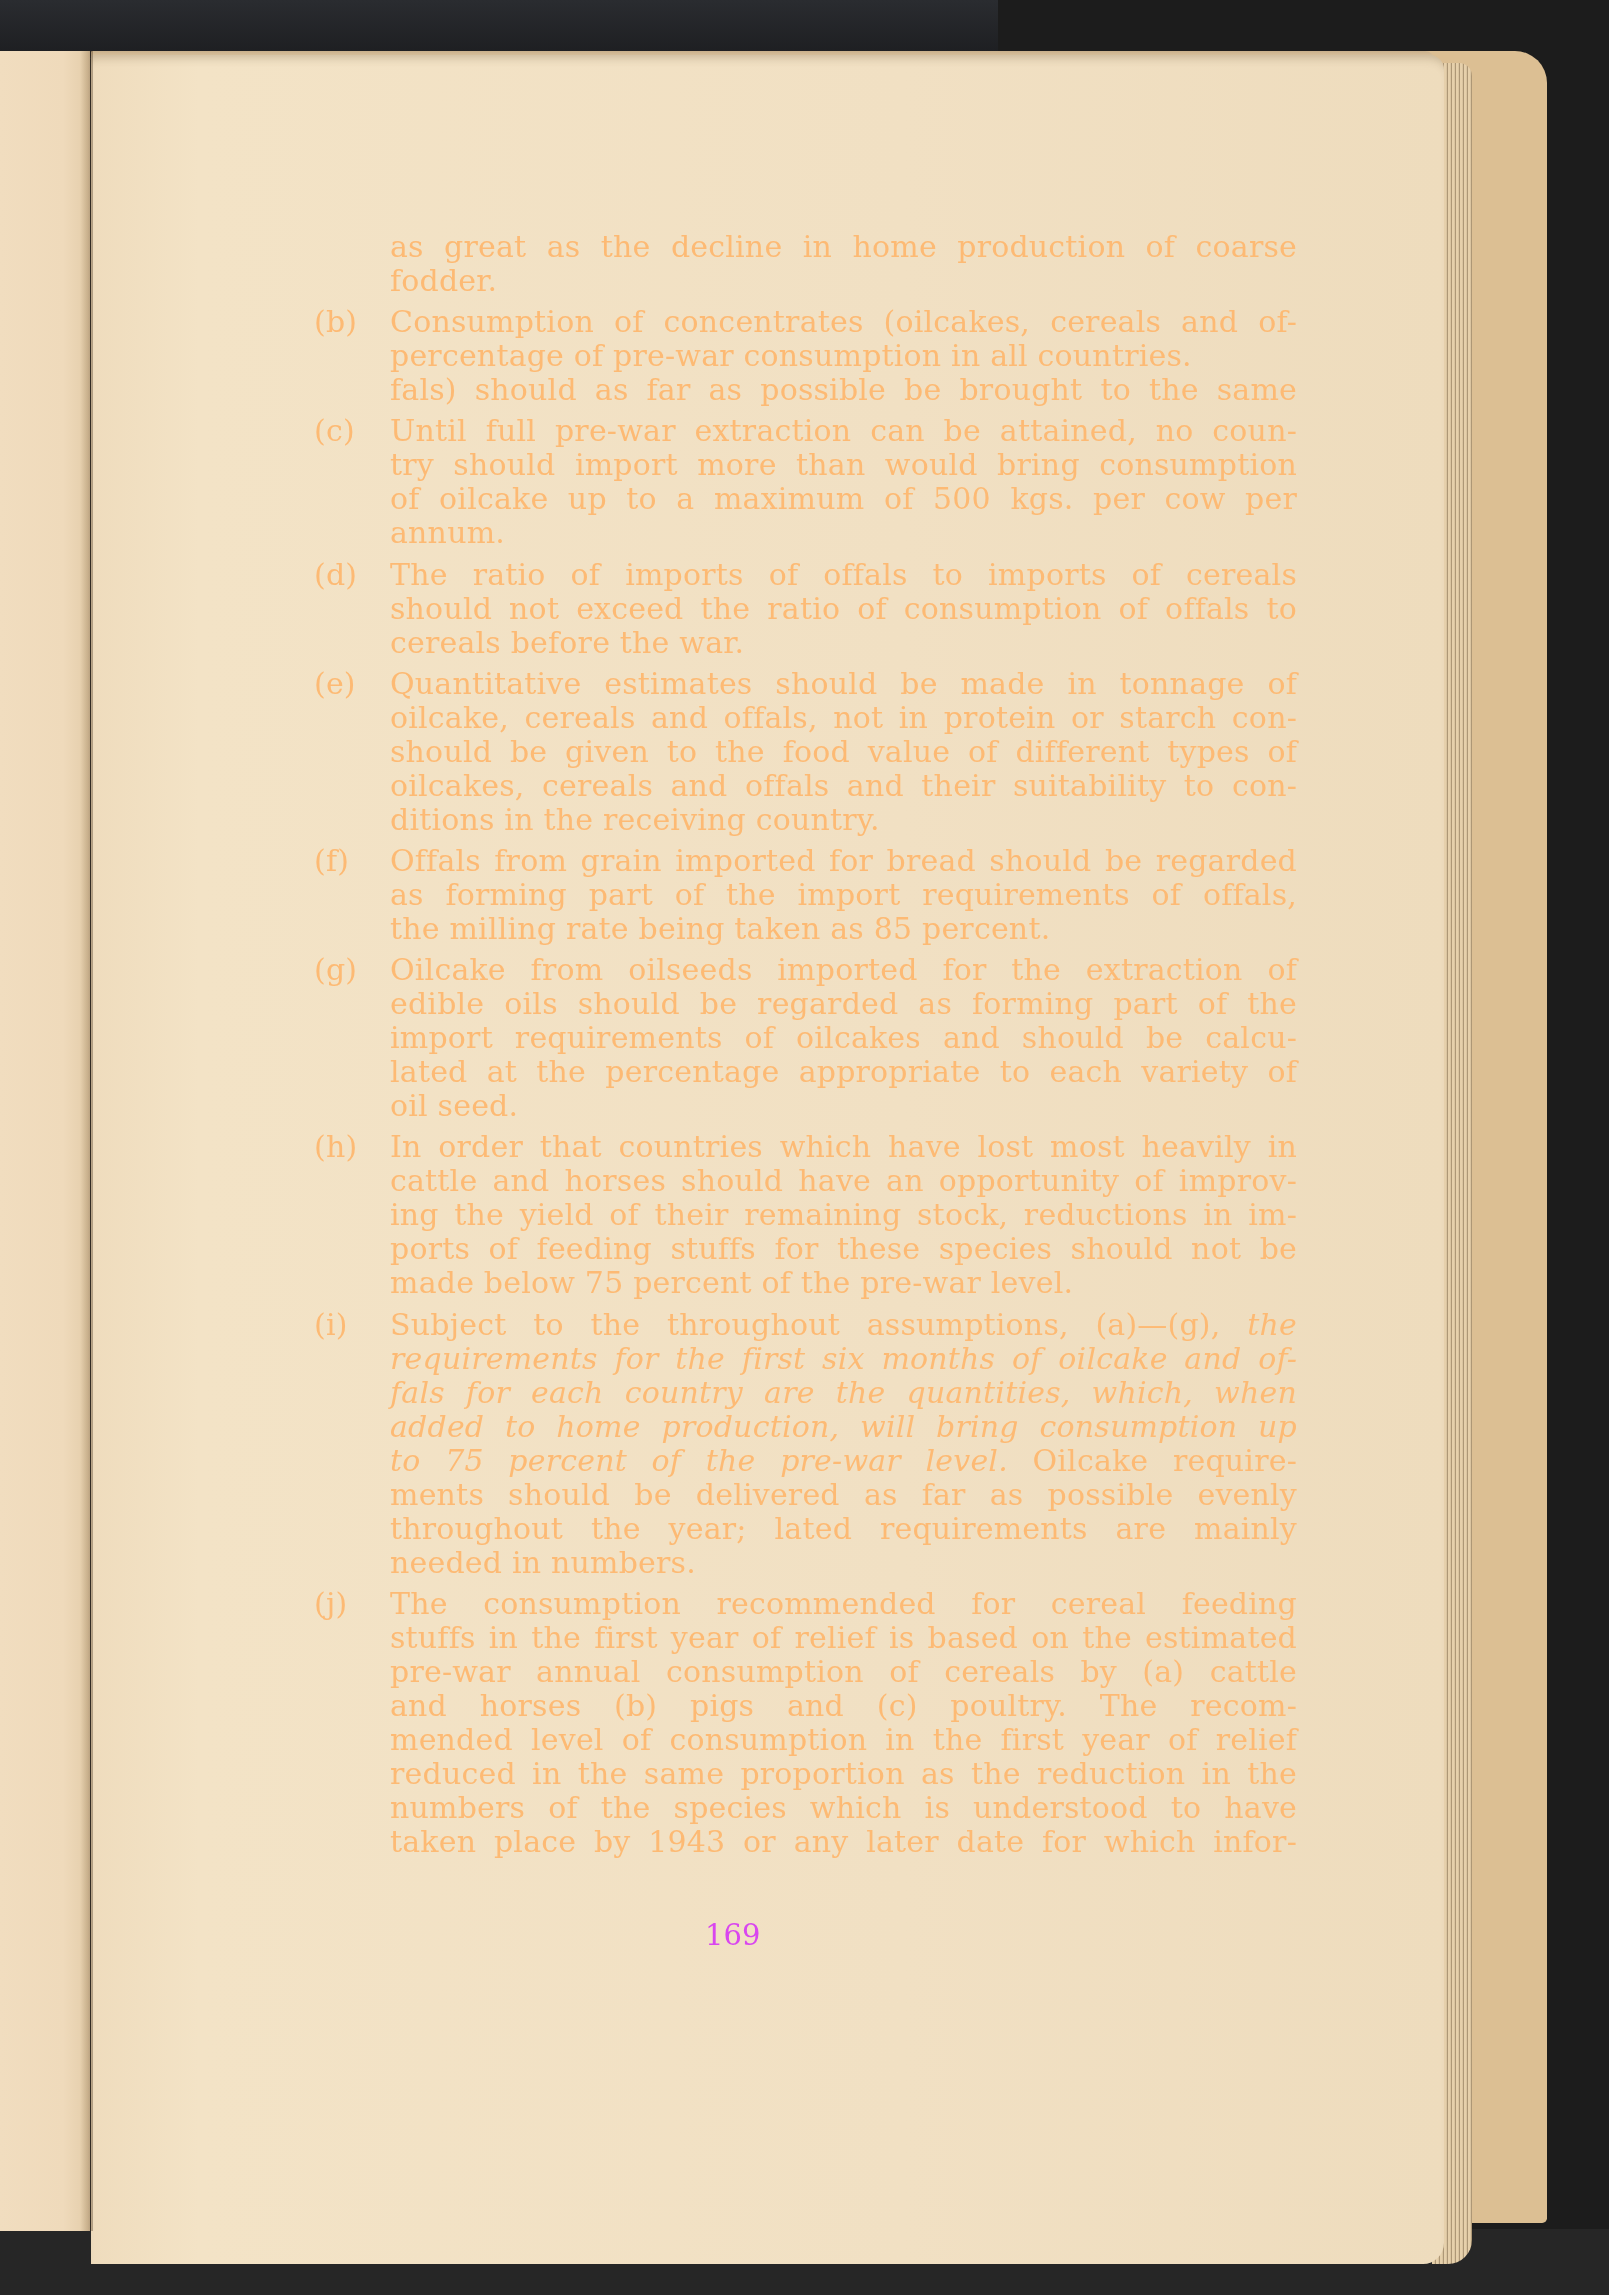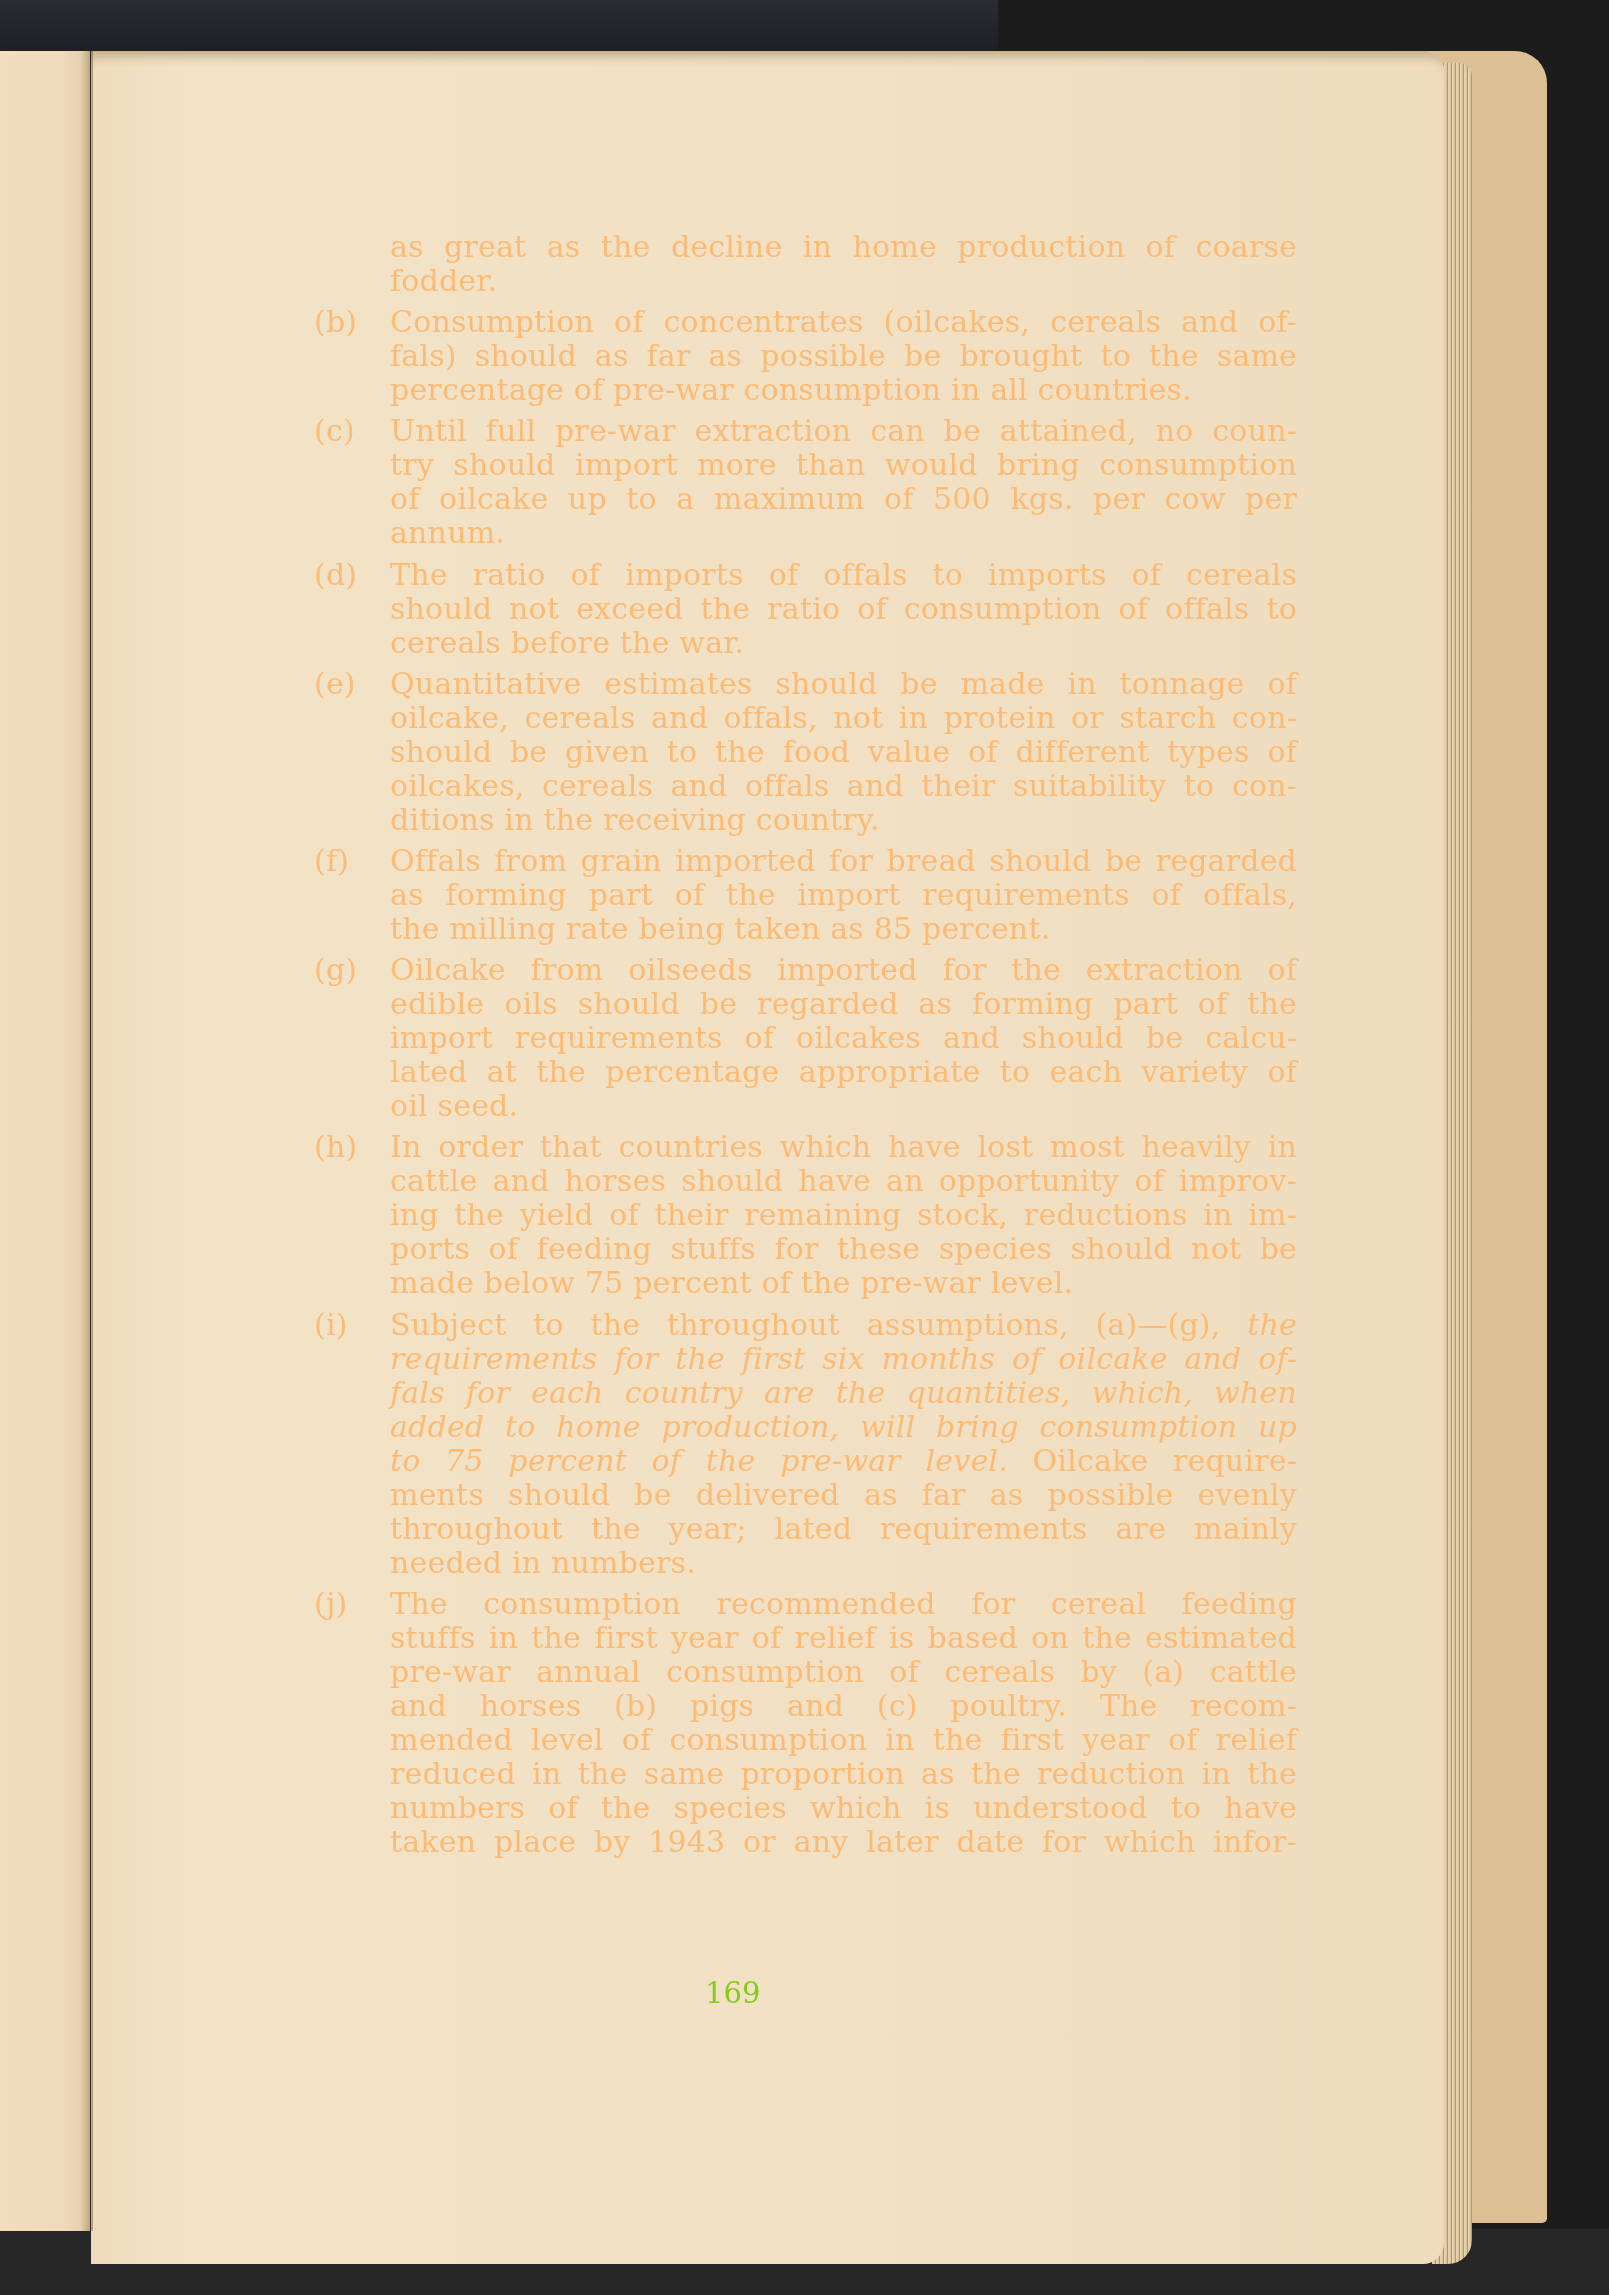--- a/index.html
+++ b/index.html
@@ -99,22 +99,22 @@
     text-align-last: justify;
     white-space: nowrap;
   }
   .para .line.last {
     text-align-last: left;
   }
   .it { font-style: italic; }
   .page-number {
     position: absolute;
     left: 705px;
-    top: 1976px;
-    color: #84cc16;
+    top: 1918px;
+    color: #d946ef;
     font-size: 29px;
   }
 </style>
 </head>
 <body>
 
 <div class="top-dark"></div>
 <div class="top-right-dark"></div>
 <div class="bottom-dark"></div>
 <div class="left-page"></div>
@@ -127,22 +127,22 @@
 <div class="text-block">
 
   <div class="para">
     <span class="line">as great as the decline in home production of coarse</span>
     <span class="line last">fodder.</span>
   </div>
 
   <div class="para">
     <span class="label">(b)</span>
     <span class="line">Consumption of concentrates (oilcakes, cereals and of-</span>
+    <span class="line last">percentage of pre-war consumption in all countries.</span>
     <span class="line">fals) should as far as possible be brought to the same</span>
-    <span class="line last">percentage of pre-war consumption in all countries.</span>
   </div>
 
   <div class="para">
     <span class="label">(c)</span>
     <span class="line">Until full pre-war extraction can be attained, no coun-</span>
     <span class="line">try should import more than would bring consumption</span>
     <span class="line">of oilcake up to a maximum of 500 kgs. per cow per</span>
     <span class="line last">annum.</span>
   </div>
 

